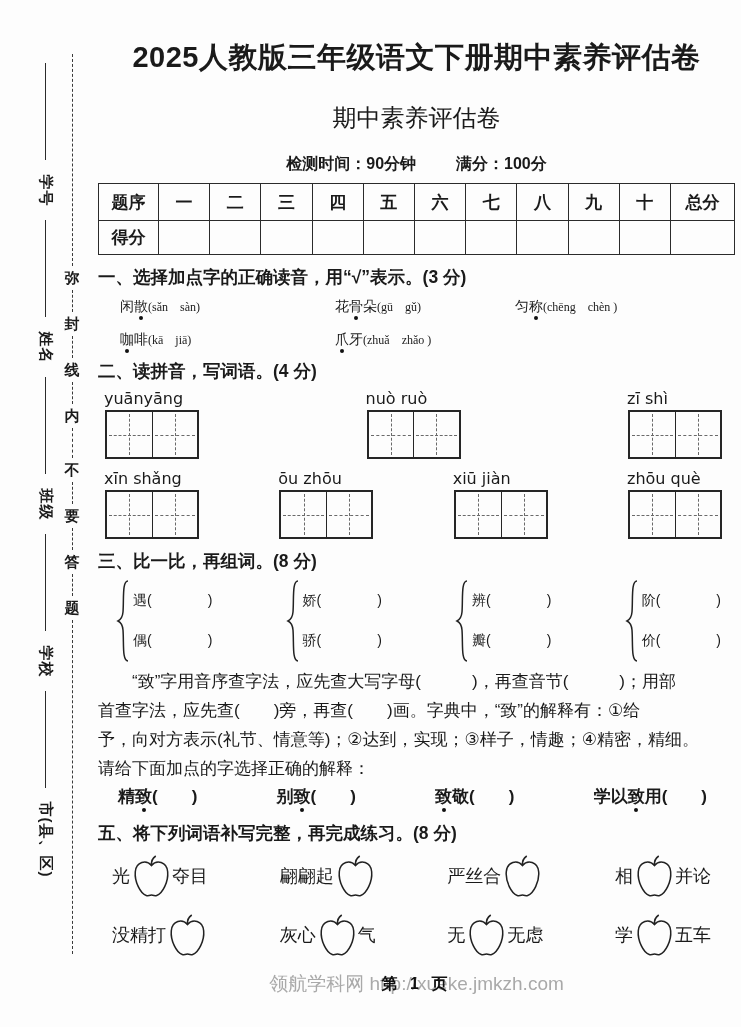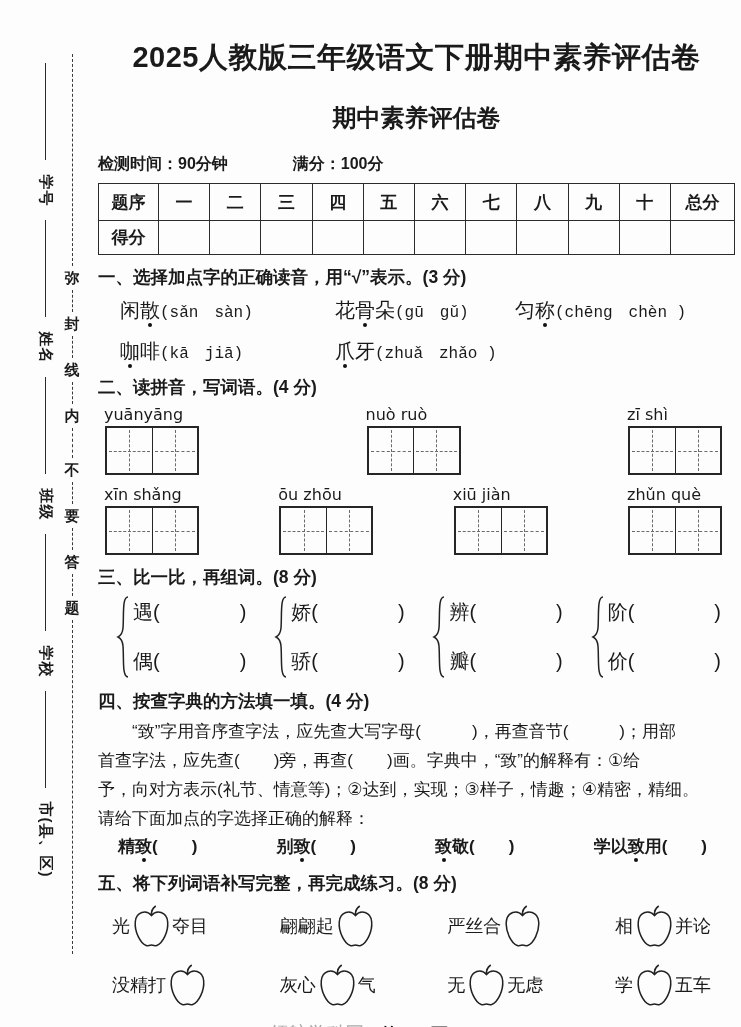--- a/index.html
+++ b/index.html
@@ -25,36 +25,36 @@
   }
   .dash-seg { width:0; border-left:1.6px dashed #3a3a3a; }
   .dash-top { height:212px; }
   .dash-mid { height:22px; }
   .dash-mid2 { height:30px; }
   .dash-bot { flex:1; }
   .seal-char { font-size:15px; font-weight:600; line-height:1.2; margin:3px 0; }
   
   .main { position:absolute; left:98px; top:38px; width:637px; }
   .title { text-align:center; font-size:29px; font-weight:800; letter-spacing:0.5px; }
-  .subtitle { text-align:center; font-size:24px; font-weight:700; margin-top:24px; }
-  .meta { margin-top:20px; display:flex; gap:65px;
+  .subtitle { text-align:center; font-size:24px; font-weight:400; margin-top:24px; }
+  .meta { margin-top:20px; display:flex; justify-content:center; gap:40px;
           font-size:16px; font-weight:700; }
   
   table.score { margin-top:8px; width:100%; border-collapse:collapse; }
   table.score td {
     border:1.4px solid #2b2b2b; text-align:center; vertical-align:middle;
     font-size:17px; font-weight:700; height:37px;
   }
   table.score tr:last-child td { height:34px; }
   td.lab { width:60px; }
   td.total { width:64px; }
   
   .qhead { margin-top:10px; font-size:17.5px; font-weight:800; }
-  .zh { font-size:20px; }
-  .reading { font-size:16px; font-family:Liberation Mono, monospace; }
+  .zh { font-size:14px; }
+  .reading { font-size:12px; font-family:Liberation Serif, serif; }
   
   .q1-grid { margin-top:8px; padding-left:22px; display:grid;
              grid-template-columns:215px 180px auto; row-gap:14px; }
   .du { position:relative; }
   .du::after { content:""; position:absolute; left:50%; bottom:-6px;
                transform:translateX(-50%); width:4px; height:4px;
                border-radius:50%; background:#111; }
   
   .py-row { margin-top:6px; display:flex; justify-content:space-between; padding:0 12px 0 6px; }
   .py-row + .py-row { margin-top:10px; }
@@ -226,21 +226,21 @@
         </div>
     </div>
     <div class="py-block">
       <div class="py-label">xiū jiàn</div>
       <div class="tzg">
           <div class="tzg-cell"></div>
           <div class="tzg-cell"></div>
         </div>
     </div>
     <div class="py-block">
-      <div class="py-label">zhǔn què</div>
+      <div class="py-label">zhōu què</div>
       <div class="tzg">
           <div class="tzg-cell"></div>
           <div class="tzg-cell"></div>
         </div>
     </div>
   </div>
 
   <div class="qhead">三、比一比，再组词。(8 分)</div>
   <div class="pair-row">
     <div class="pair">
@@ -274,21 +274,20 @@
       <svg class="brace" width="14" height="84" viewBox="0 0 14 84">
           <path d="M12 2 C6 2 8 20 7 33 C6.5 39 4 41 2 42 C4 43 6.5 45 7 51 C8 64 6 82 12 82" fill="none" stroke="#222" stroke-width="1.5"></path>
         </svg>
       <div class="lines">
         <span class="zh"><span>阶</span><span>(　　　　)</span></span>
         <span class="zh"><span>价</span><span>(　　　　)</span></span>
       </div>
     </div>
   </div>
 
-  <div class="qhead">四、按查字典的方法填一填。(4 分)</div>
   <div class="para">
     <div class="indent">“致”字用音序查字法，应先查大写字母(　　　)，再查音节(　　　)；用部</div>
     <div>首查字法，应先查(　　)旁，再查(　　)画。字典中，“致”的解释有：①给</div>
     <div>予，向对方表示(礼节、情意等)；②达到，实现；③样子，情趣；④精密，精细。</div>
     <div>请给下面加点的字选择正确的解释：</div>
   </div>
   <div class="q4-items">
     <span><span>精</span><span class="du">致</span><span></span><span>(　　)</span></span>
     <span><span>别</span><span class="du">致</span><span></span><span>(　　)</span></span>
     <span><span></span><span class="du">致</span><span>敬</span><span>(　　)</span></span>

